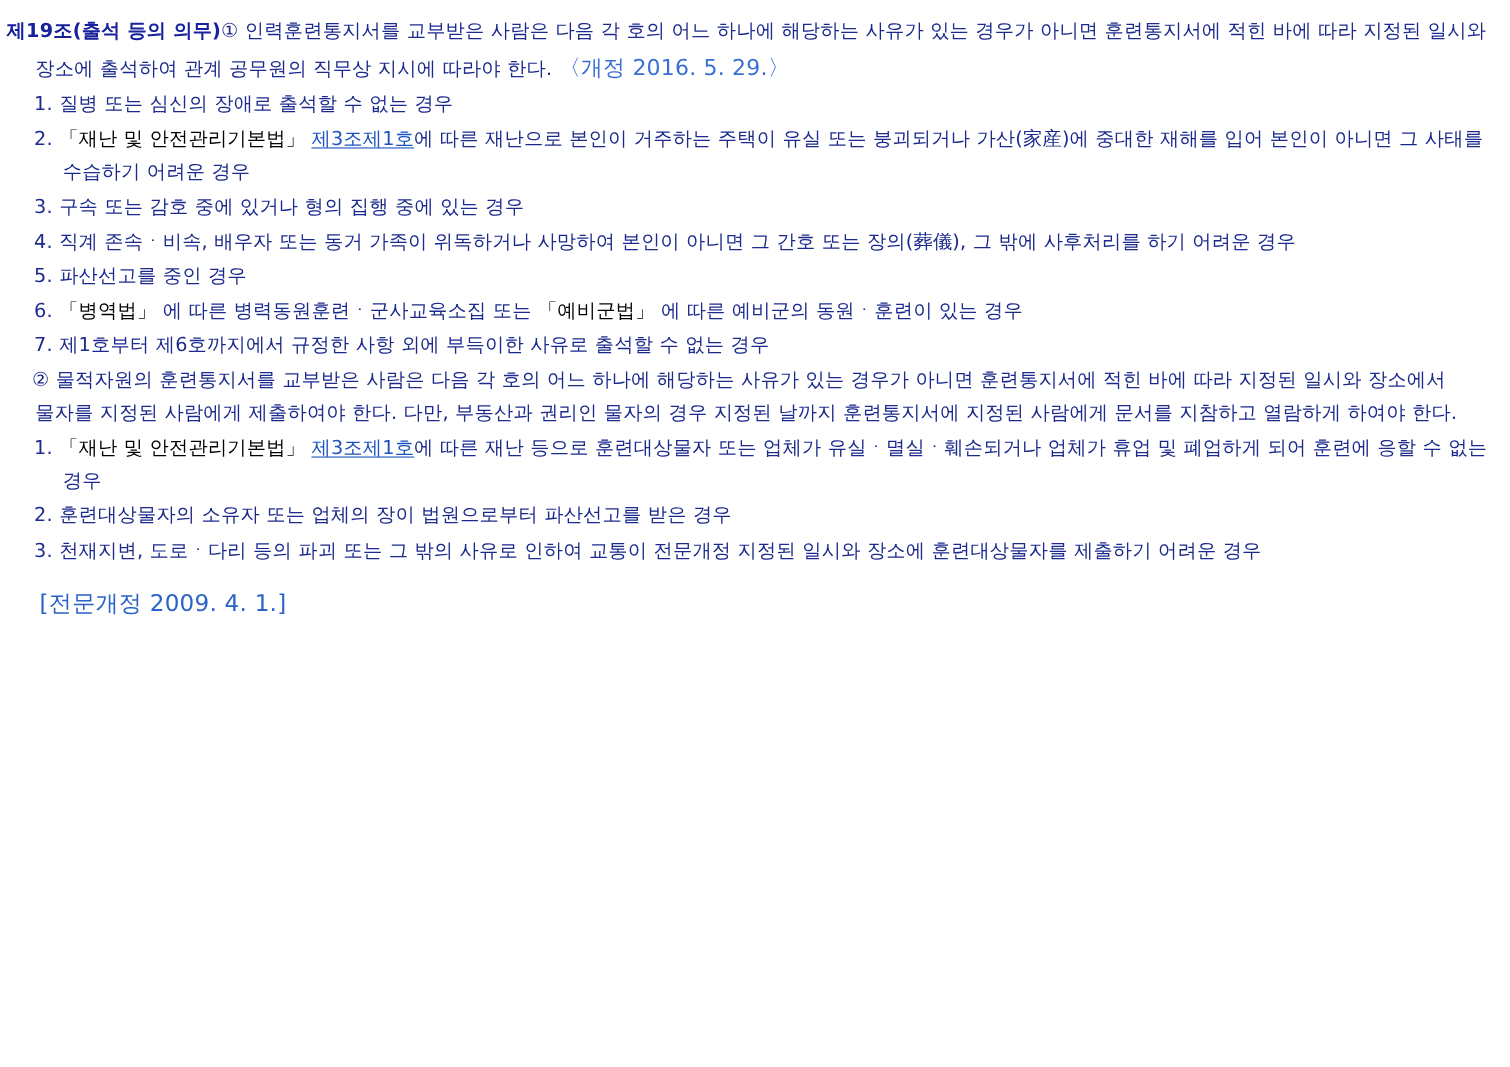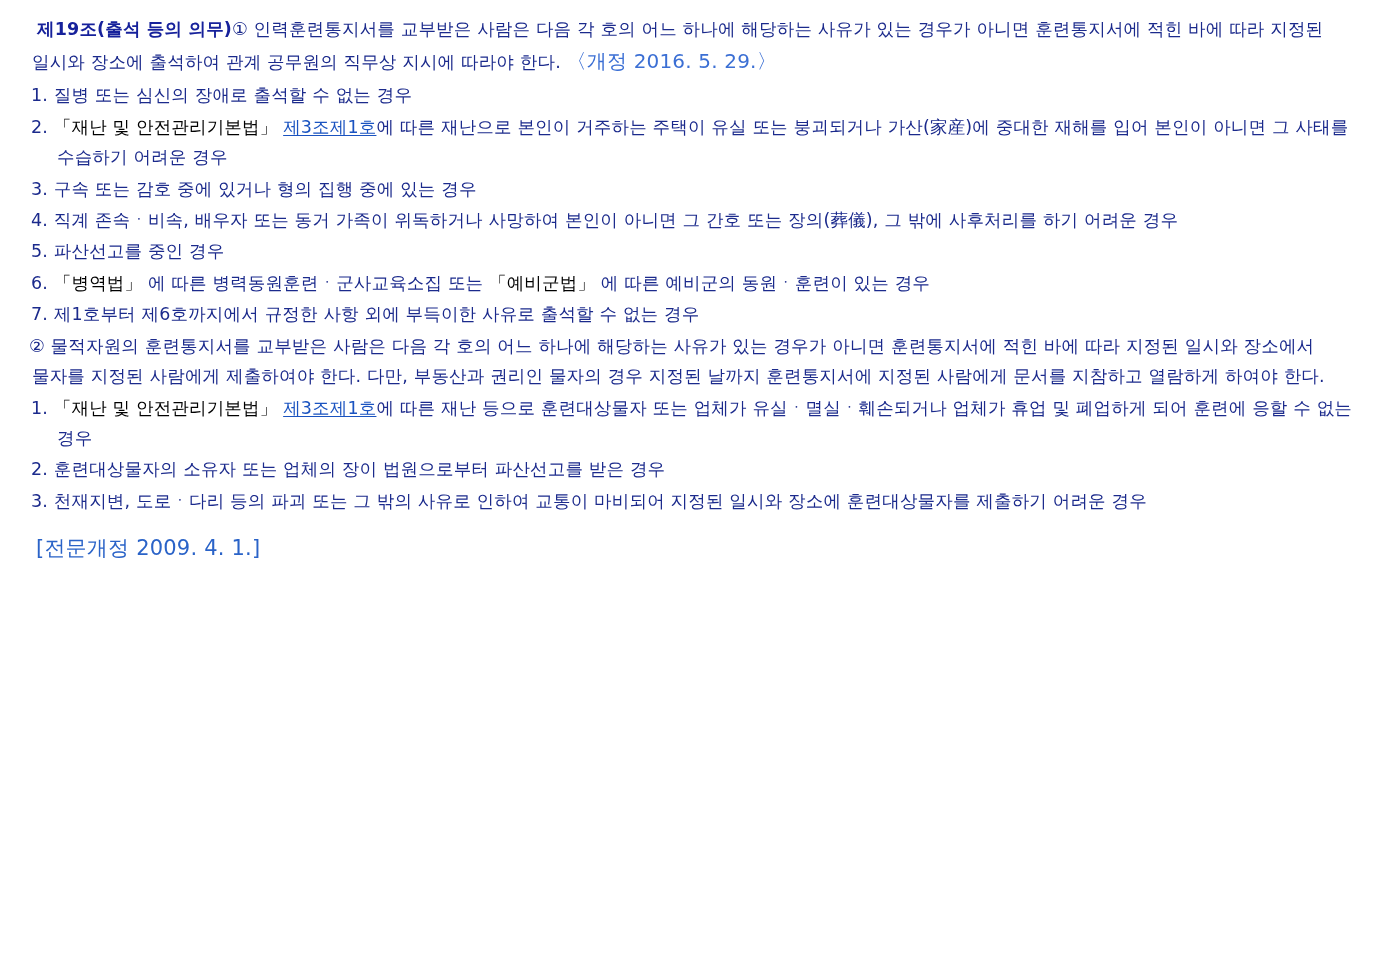--- a/index.html
+++ b/index.html
@@ -28,21 +28,20 @@
   }
   
   .art {
     padding-left: 26px;
     text-indent: -26px;
     margin-bottom: 1px;
   }
   .art-title {
     font-weight: bold;
     color: #16219b;
-    margin-left: 31px;
   }
   
   .item {
     padding-left: 51px;
     text-indent: -26px;
     margin-bottom: 1px;
   }
   
   .clause {
     padding-left: 26px;
@@ -115,19 +114,19 @@
 
   <p class="para item">
     <span>1.</span><span> </span><span class="ref">「재난 및 안전관리기본법」</span><span> </span><span class="ref-plain">제3조제1호</span><span>에 따른 재난 등으로 훈련대상물자 또는 업체가 유실ㆍ멸실ㆍ훼손되거나 업체가 휴업 및 폐업하게 되어 훈련에 응할 수 없는 경우</span>
   </p>
 
   <p class="para item">
     <span>2.</span><span> 훈련대상물자의 소유자 또는 업체의 장이 법원으로부터 파산선고를 받은 경우</span>
   </p>
 
   <p class="para item">
-    <span>3.</span><span> 천재지변, 도로ㆍ다리 등의 파괴 또는 그 밖의 사유로 인하여 교통이 마비되어 지정된 일시와 장소에 훈련대상물자를 제출하기 어려운 경우</span>
+    <span>3.</span><span> 천재지변, 도로ㆍ다리 등의 파괴 또는 그 밖의 사유로 인하여 교통이 전문개정 지정된 일시와 장소에 훈련대상물자를 제출하기 어려운 경우</span>
   </p>
 
 
   <p class="para footer">[전문개정 2009. 4. 1.]</p>
 
 </div>
 
 </body></html>

